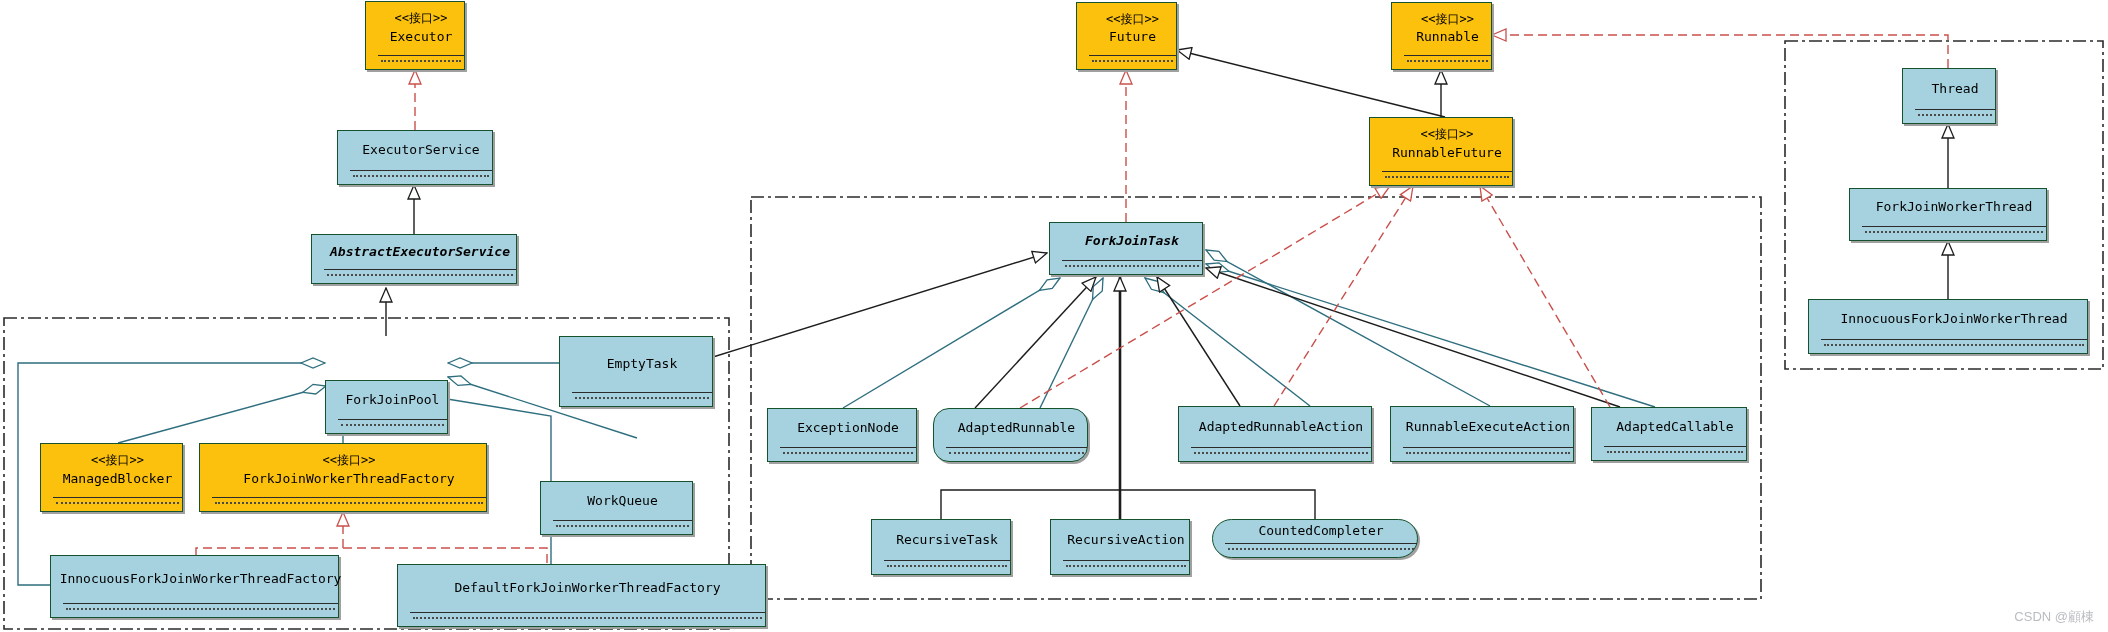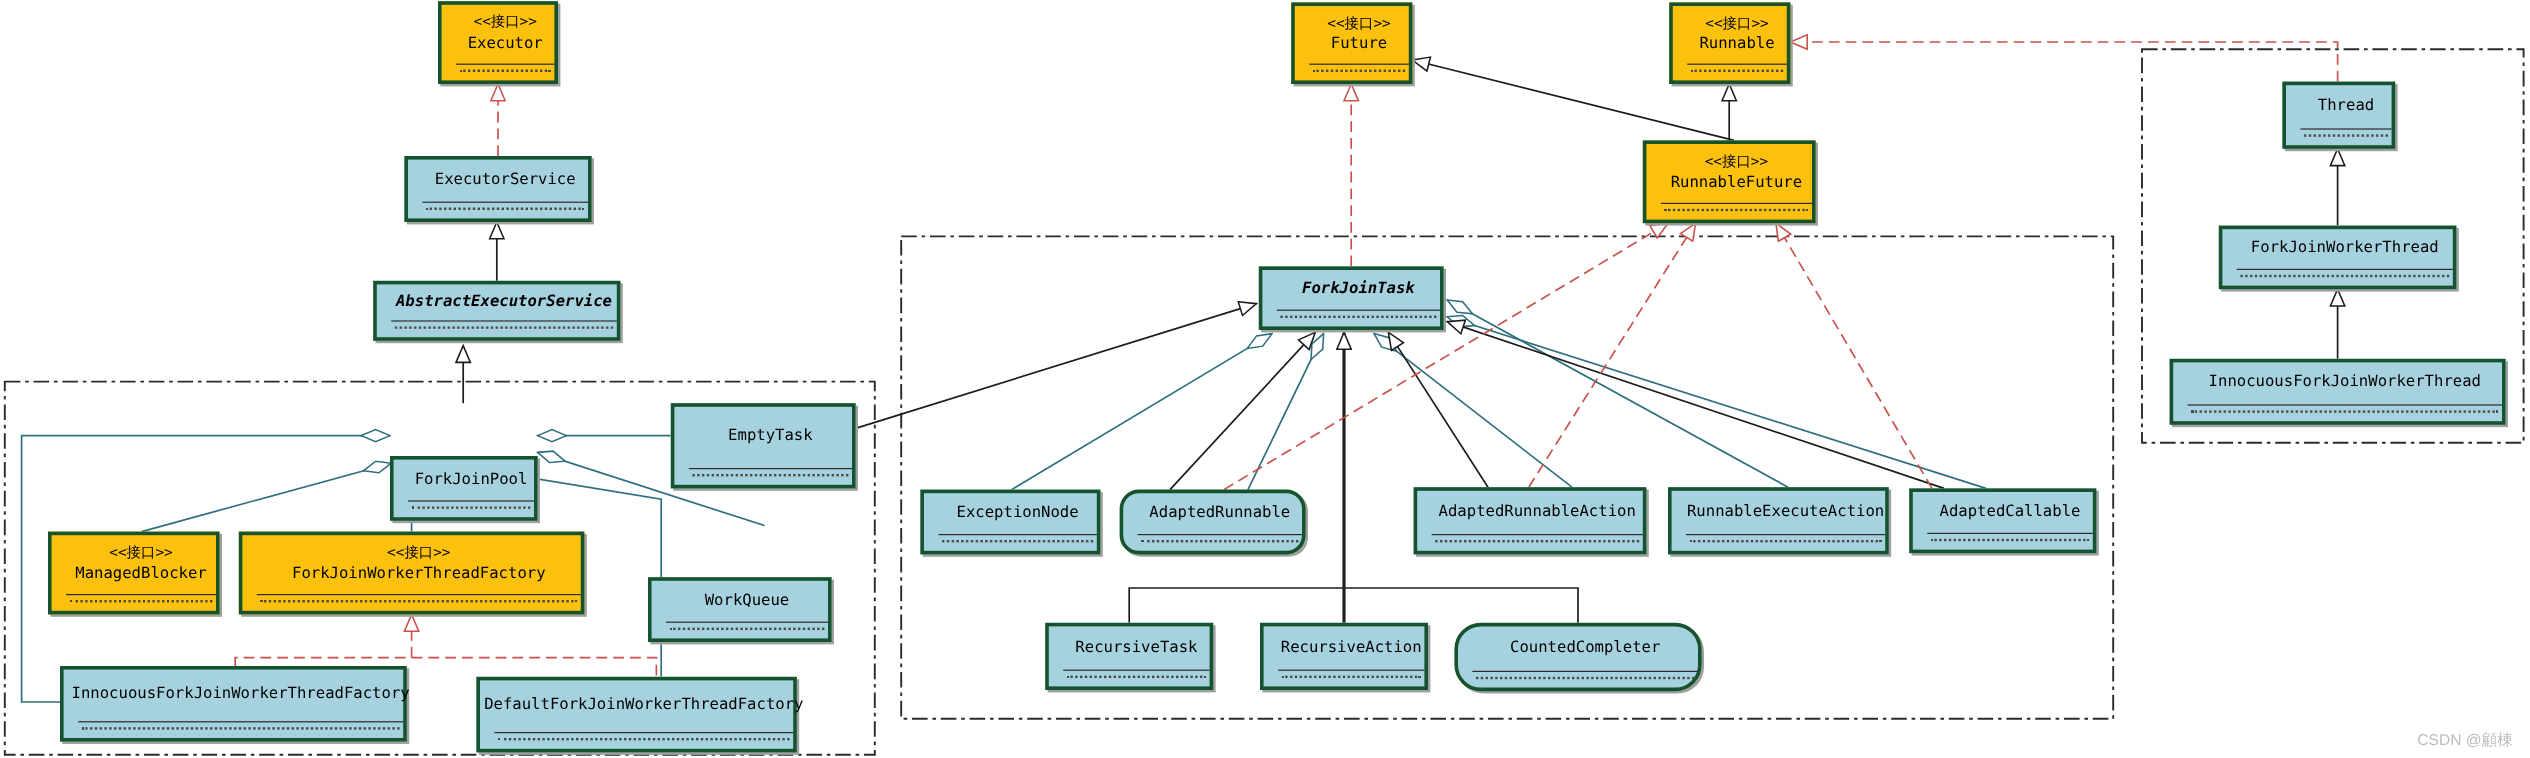--- a/index.html
+++ b/index.html
@@ -1,19 +1,19 @@
 <!DOCTYPE html>
 <html><head>
 <meta charset="utf-8">
 <style>
   html,body{margin:0;padding:0;background:#fff;}
   #canvas{position:relative;width:2108px;height:632px;background:#ffffff;overflow:hidden;
           font-family:"DejaVu Sans Mono", monospace;}
   #wires{position:absolute;left:0;top:0;z-index:1;}
-  .box{position:absolute;z-index:2;border:3px solid #14532d;box-shadow:2px 2px 0 #a0a0a0;
+  .box{position:absolute;z-index:2;border:1px solid #14532d;box-shadow:2px 2px 0 #a0a0a0;
        display:flex;flex-direction:column;box-sizing:border-box;padding-left:12px;}
   .box.iface{background:#fcc10d;}
   .box.cls{background:#a6d2e0;}
   .title{flex:1;display:flex;flex-direction:column;align-items:center;justify-content:center;
          font-size:13px;color:#000;line-height:1.45;white-space:nowrap;}
   .stereo{font-size:12px;}
   .strip{height:13px;border-top:1px solid #2b2b2b;position:relative;}
   .strip::after{content:"";position:absolute;left:3px;right:3px;top:4px;border-top:2px dotted #4a4a4a;}
   .box.abstract .name{font-weight:bold;font-style:italic;}
   #watermark{position:absolute;right:14px;bottom:6px;z-index:3;color:#b9bcc0;
@@ -121,21 +121,21 @@
         <div class="name">WorkQueue</div>
       </div>
       <div class="strip"></div>
     </div>
     <div class="box cls" style="left: 50px; top: 555px; width: 289px; height: 63px;">
       <div class="title">
         <div class="name">InnocuousForkJoinWorkerThreadFactory</div>
       </div>
       <div class="strip"></div>
     </div>
-    <div class="box cls" style="left: 397px; top: 564px; width: 267px; height: 63px;">
+    <div class="box cls" style="left: 397px; top: 564px; width: 369px; height: 63px;">
       <div class="title">
         <div class="name">DefaultForkJoinWorkerThreadFactory</div>
       </div>
       <div class="strip"></div>
     </div>
     <div class="box iface" style="left: 1076px; top: 2px; width: 101px; height: 68px;">
       <div class="title">
         <div class="stereo">&lt;&lt;接口&gt;&gt;</div>
         <div class="name">Future</div>
       </div>
@@ -196,21 +196,21 @@
         <div class="name">RecursiveTask</div>
       </div>
       <div class="strip"></div>
     </div>
     <div class="box cls" style="left: 1050px; top: 519px; width: 140px; height: 56px;">
       <div class="title">
         <div class="name">RecursiveAction</div>
       </div>
       <div class="strip"></div>
     </div>
-    <div class="box cls" style="left: 1212px; top: 519px; width: 206px; height: 57px; border-radius: 22px;">
+    <div class="box cls" style="left: 1212px; top: 519px; width: 206px; height: 39px; border-radius: 22px;">
       <div class="title">
         <div class="name">CountedCompleter</div>
       </div>
       <div class="strip"></div>
     </div>
     <div class="box cls" style="left: 1902px; top: 68px; width: 94px; height: 56px;">
       <div class="title">
         <div class="name">Thread</div>
       </div>
       <div class="strip"></div>

